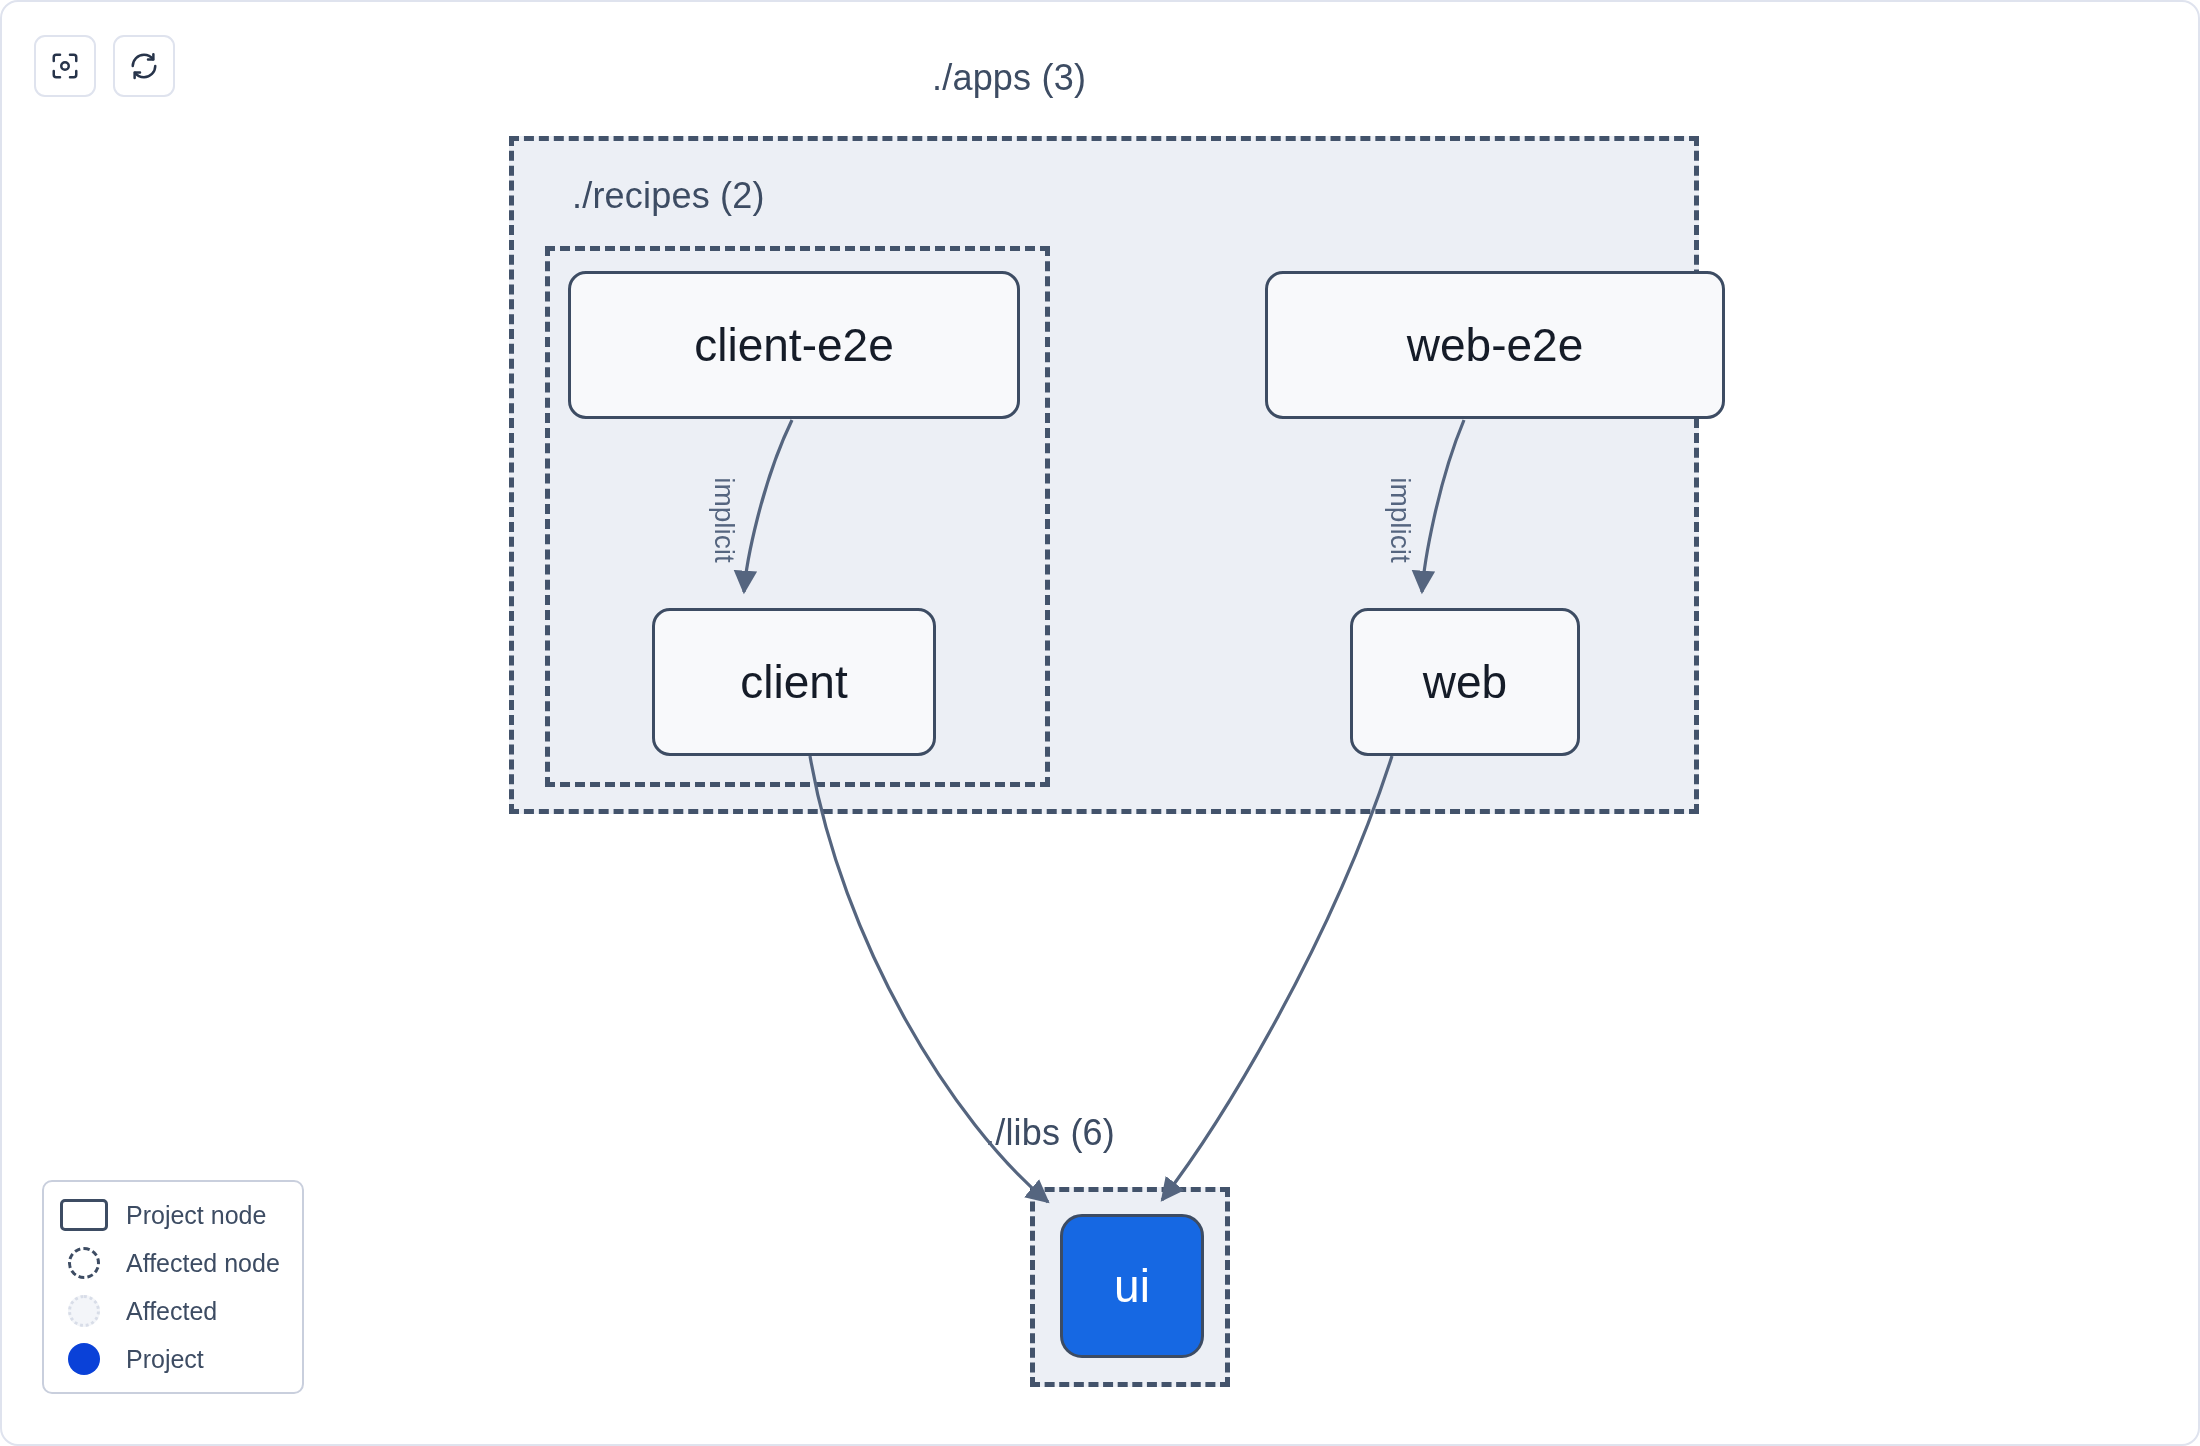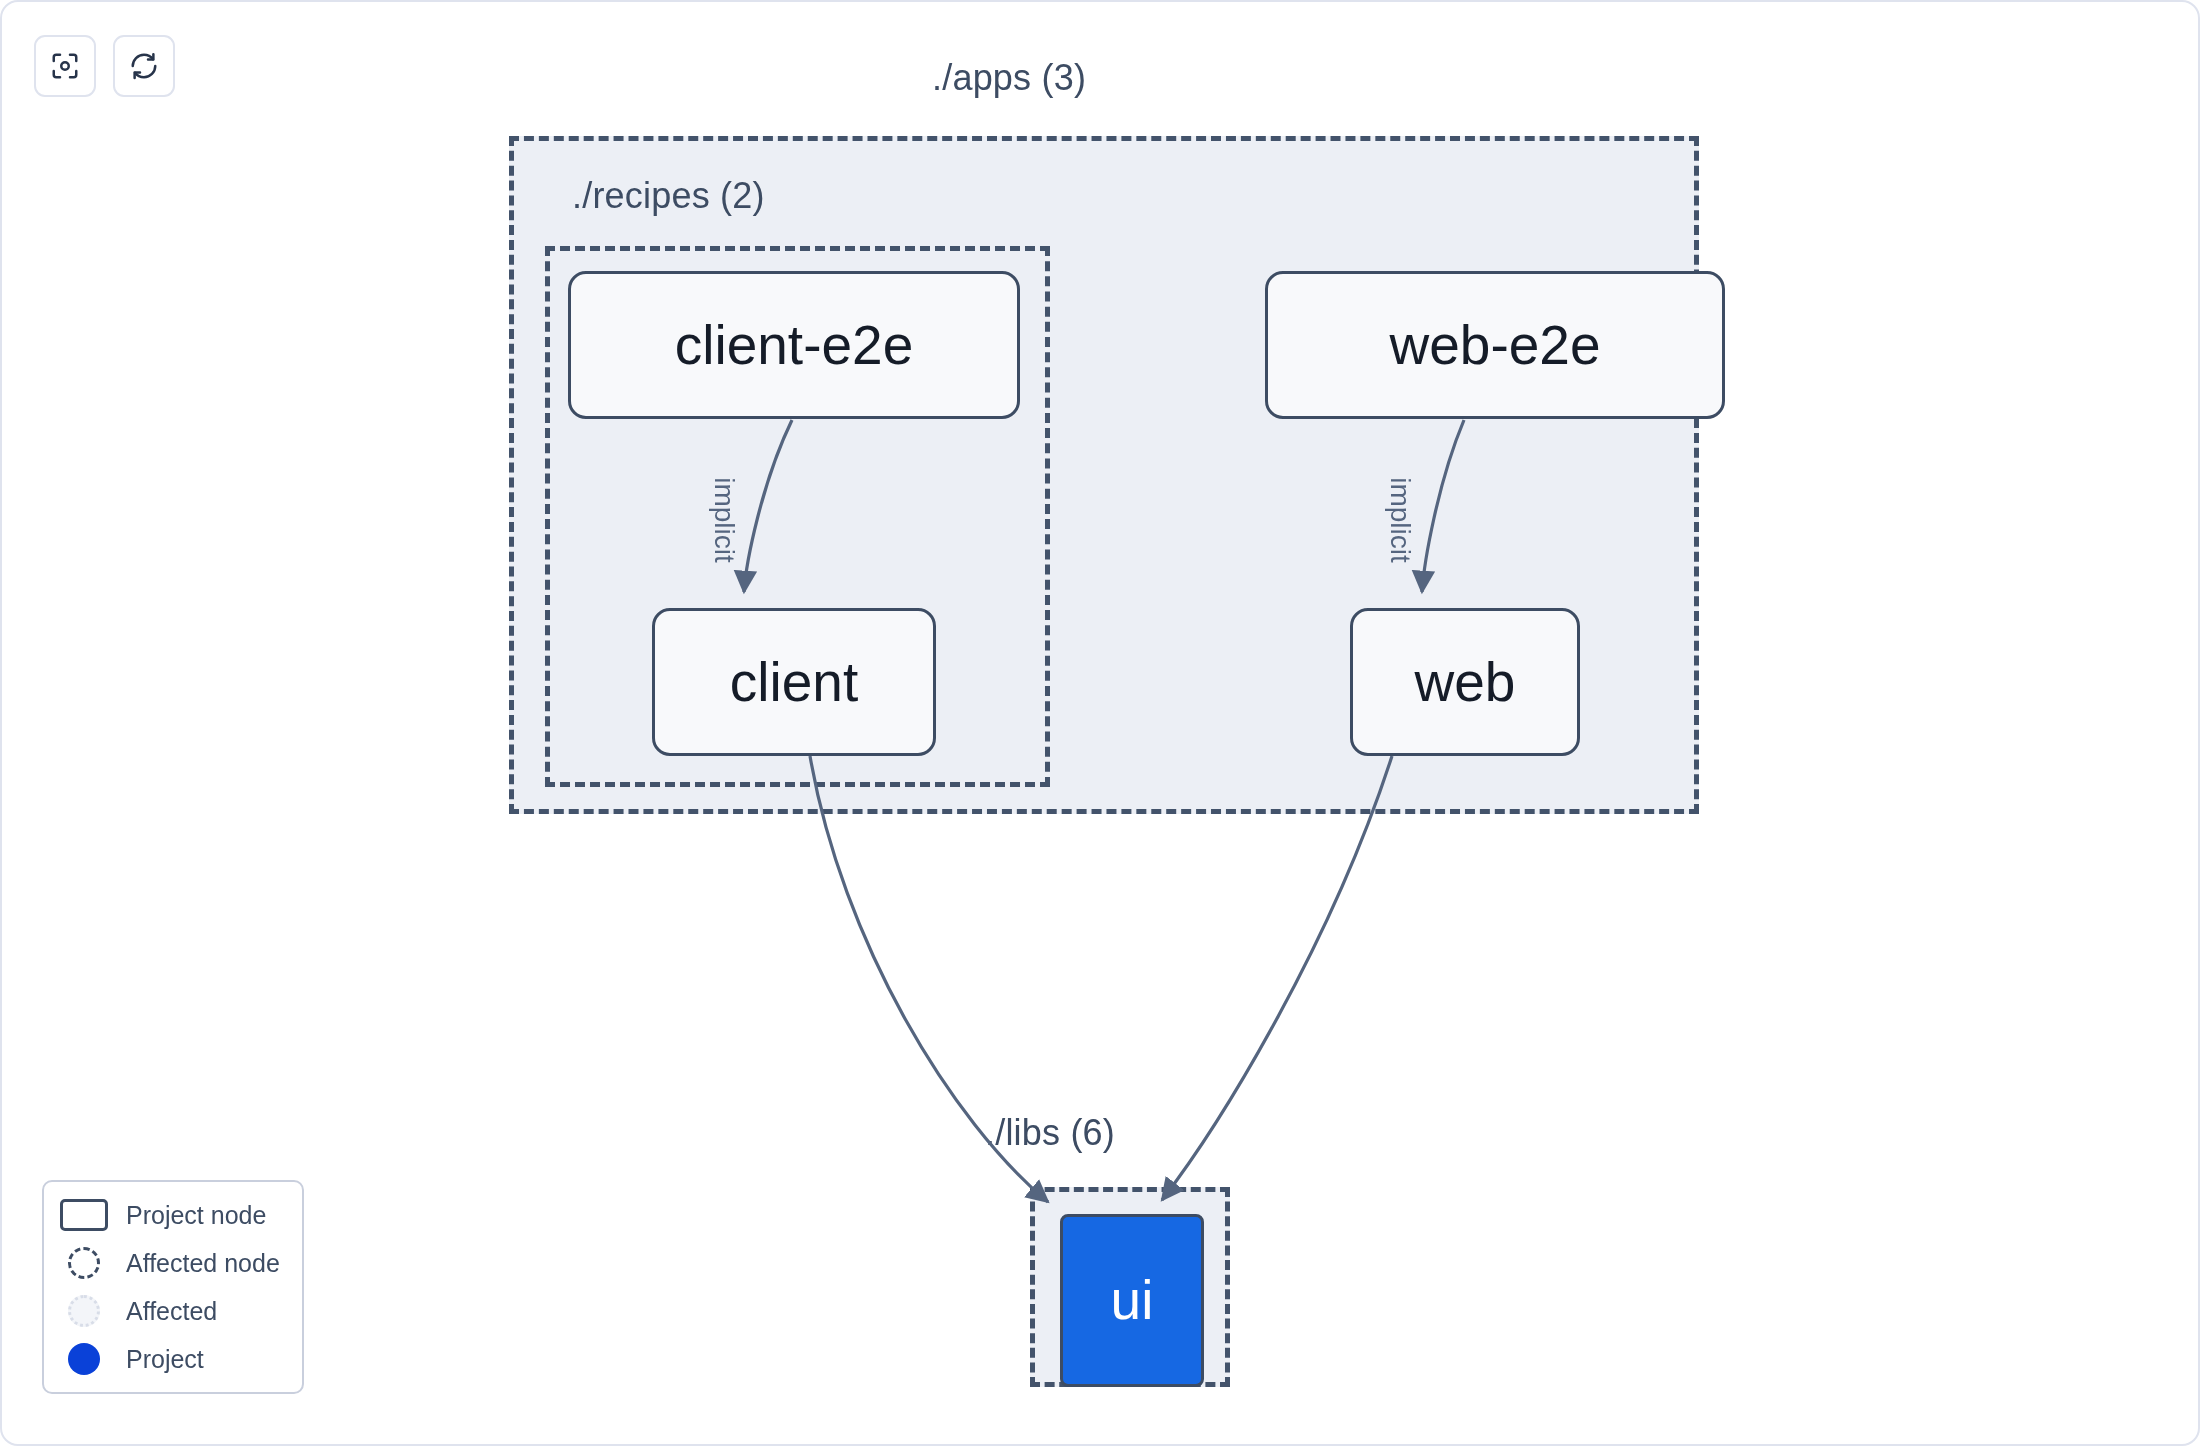--- a/index.html
+++ b/index.html
@@ -81,21 +81,21 @@
     border: 3px solid #3d4c63;
     border-radius: 18px;
     background: #f8f9fb;
     display: flex;
     align-items: center;
     justify-content: center;
     z-index: 30;
     cursor: pointer;
   }
   .node .node-label {
-    font-size: 55px;
+    font-size: 46px;
     color: #151c28;
     white-space: nowrap;
     line-height: 1;
   }
   .node.touched {
     background: #1668e3;
     border-color: #3d4c63;
   }
   .node.touched .node-label { color: #ffffff; }
 
@@ -236,21 +236,21 @@
     </div>
 
     <div class="node" style="left:1348px; top:606px; width:230px; height:148px;">
       <span class="node-label">web</span>
     </div>
 
     <div class="node" style="left:650px; top:606px; width:284px; height:148px;">
       <span class="node-label">client</span>
     </div>
 
-    <div class="node touched" style="left:1058px; top:1212px; width:144px; height:173px; border-radius:8px;">
+    <div class="node touched" style="left:1058px; top:1212px; width:144px; height:144px; border-radius:22px;">
       <span class="node-label">ui</span>
     </div>
 
   </div>
 
   <div class="legend">
 
     <div class="legend-row">
       <span class="legend-swatch">
         <span class="sw-project"></span>

